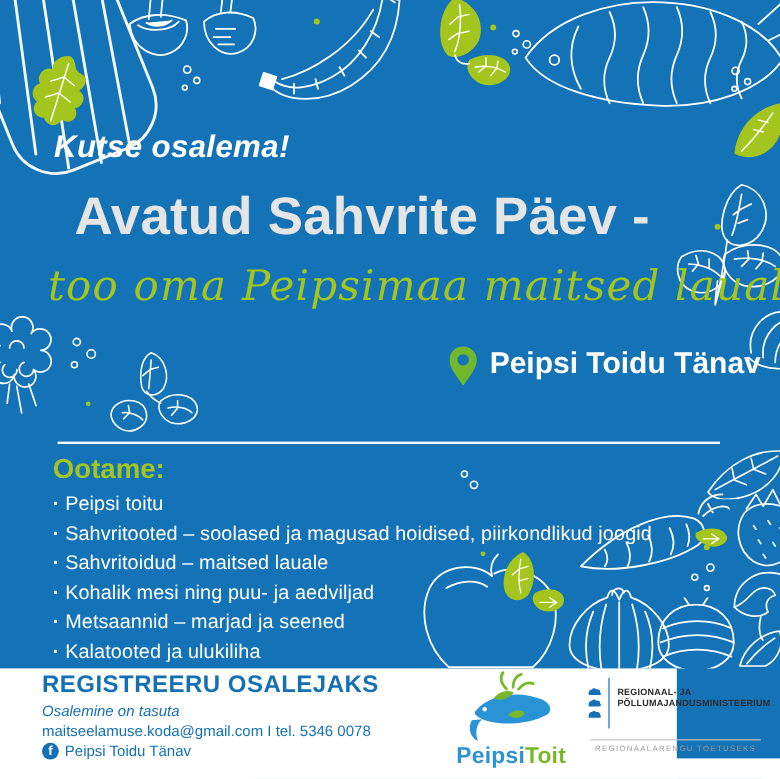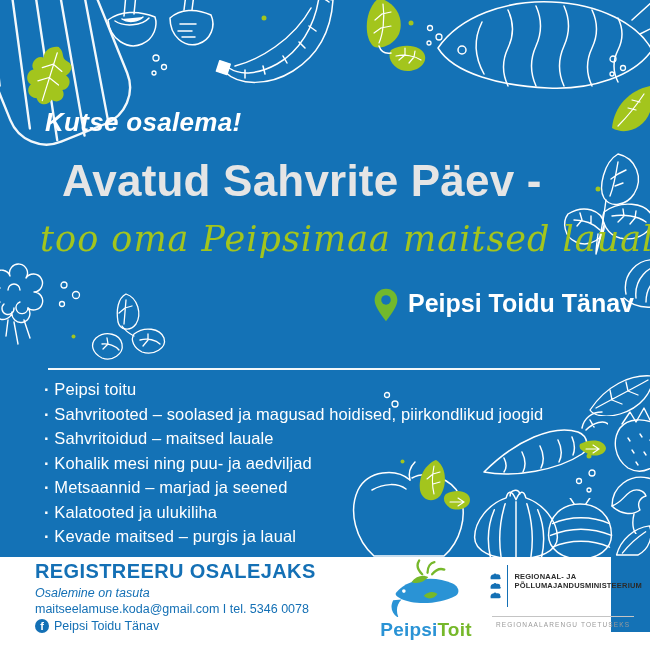--- a/index.html
+++ b/index.html
@@ -19,21 +19,21 @@
   .location .loc-text{color:#fff;font-size:25px;font-weight:700;line-height:32px;}
 
   .divider{left:48px;top:368px;width:552px;height:2px;background:#fff;opacity:.95;z-index:2;position:absolute;}
 
   .expect{left:44px;top:377px;width:560px;}
   .expect-h{color:#A3C51D;font-size:23px;font-weight:700;margin:0 0 4px 0;}
   .expect ul{list-style:none;margin:0;padding:0;}
   .expect li{color:#fff;font-size:16.5px;line-height:24.5px;letter-spacing:.1px;}
   .expect li::before{content:"\00B7\0020";font-weight:700;}
 
-  .footer{position:absolute;left:0;bottom:0;width:611px;height:92px;background:#fff;z-index:4;}
+  .footer{position:absolute;left:0;bottom:0;width:564px;height:92px;background:#fff;z-index:4;}
   .reg{position:absolute;left:35px;top:3px;color:#1470B5;}
   .reg h2{margin:0 0 3px 0;font-size:20px;font-weight:700;letter-spacing:.4px;}
   .reg .line{font-size:12.5px;line-height:15.5px;}
   .reg .italic{font-style:italic;}
   .fb-row{display:flex;align-items:center;gap:5px;margin-top:2px;}
   .fb-icon{width:14px;height:14px;border-radius:50%;background:#1470B5;color:#fff;font-weight:700;
            font-size:11px;line-height:14px;display:flex;align-items:center;justify-content:center;}
   .fb-label{font-size:12.5px;color:#1470B5;}
 
   .pt-logo{position:absolute;left:372px;top:2px;width:108px;text-align:center;}
@@ -361,20 +361,21 @@
         </svg>
       </span>
       <div class="loc-text">
         <div>Peipsi Toidu Tänav</div>
       </div>
     </div>
 
     <div class="divider"></div>
 
     <div class="txt expect">
+      <div class="expect-h">Ootame:</div>
       <ul>
           <li>Peipsi toitu</li>
           <li>Sahvritooted – soolased ja magusad hoidised, piirkondlikud joogid</li>
           <li>Sahvritoidud – maitsed lauale</li>
           <li>Kohalik mesi ning puu- ja aedviljad</li>
           <li>Metsaannid – marjad ja seened</li>
           <li>Kalatooted ja ulukiliha</li>
           <li>Kevade maitsed – purgis ja laual</li>
         </ul>
     </div>

